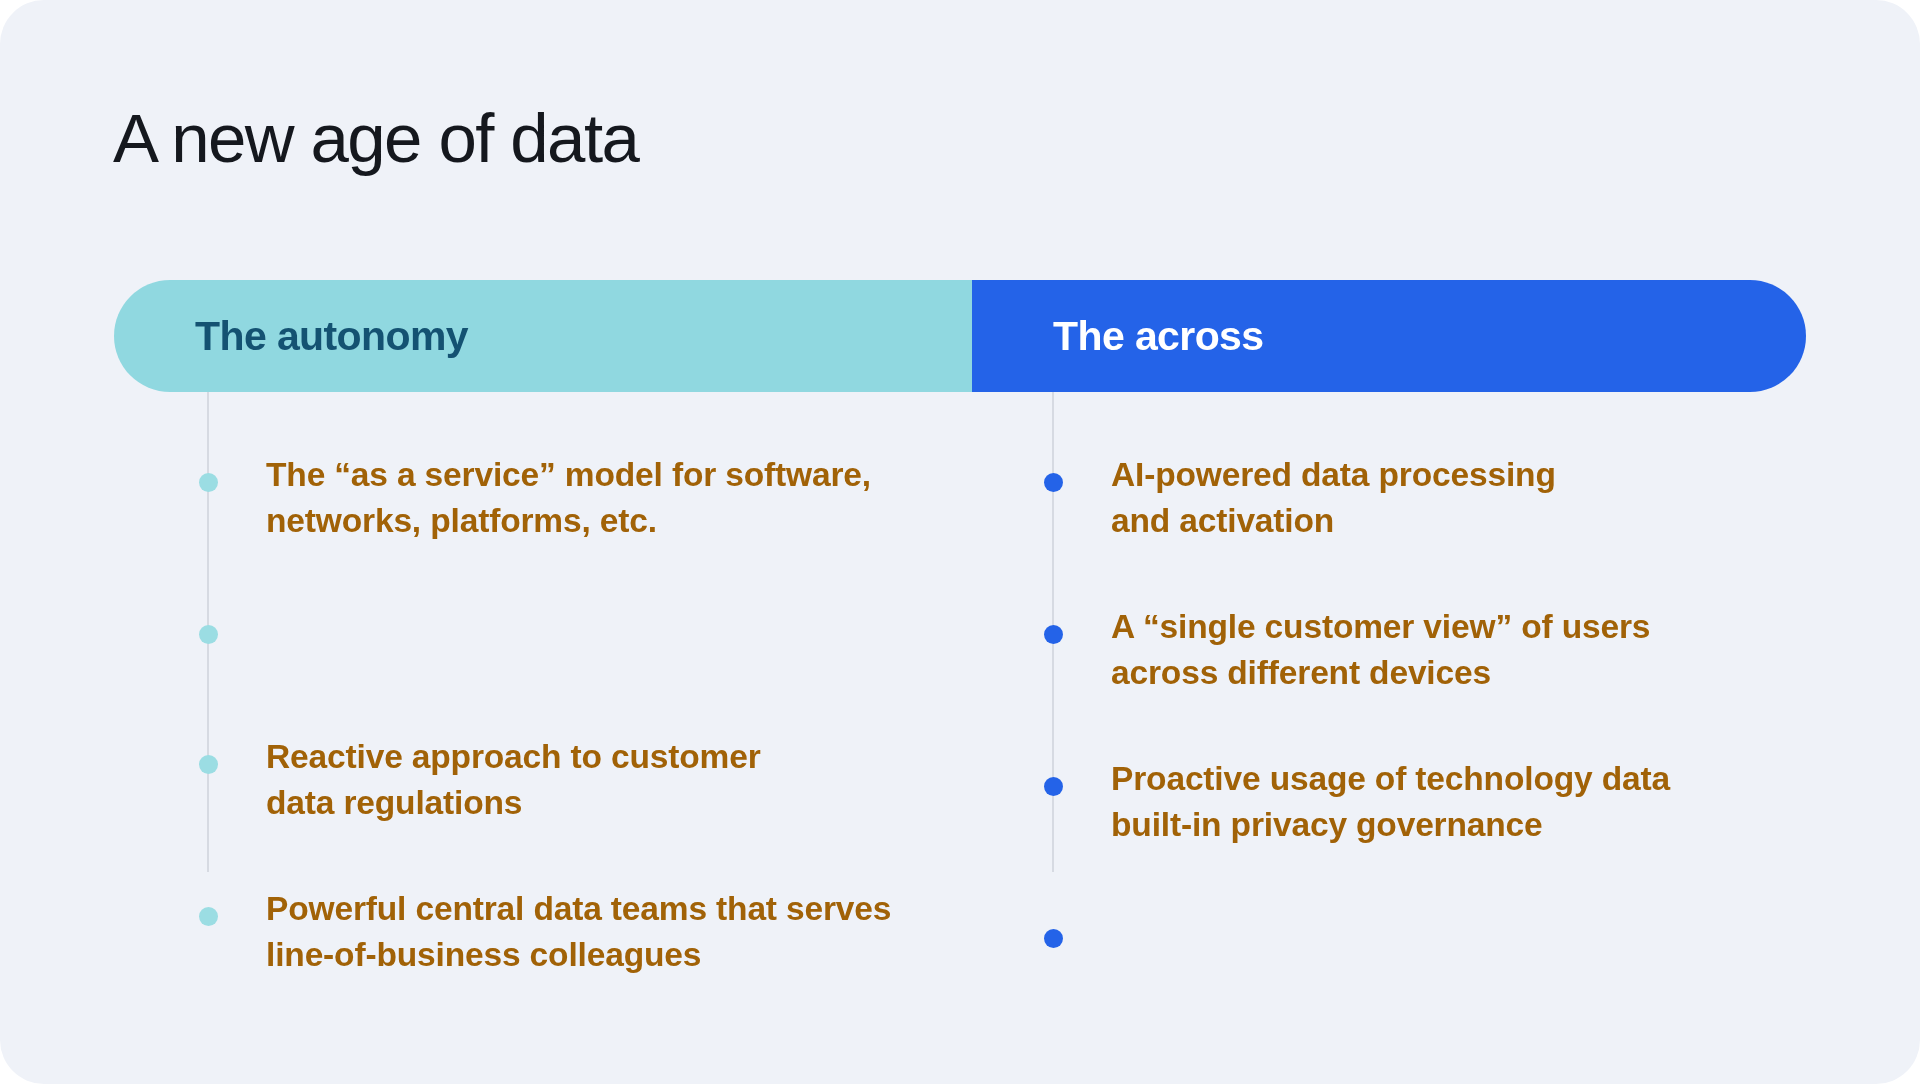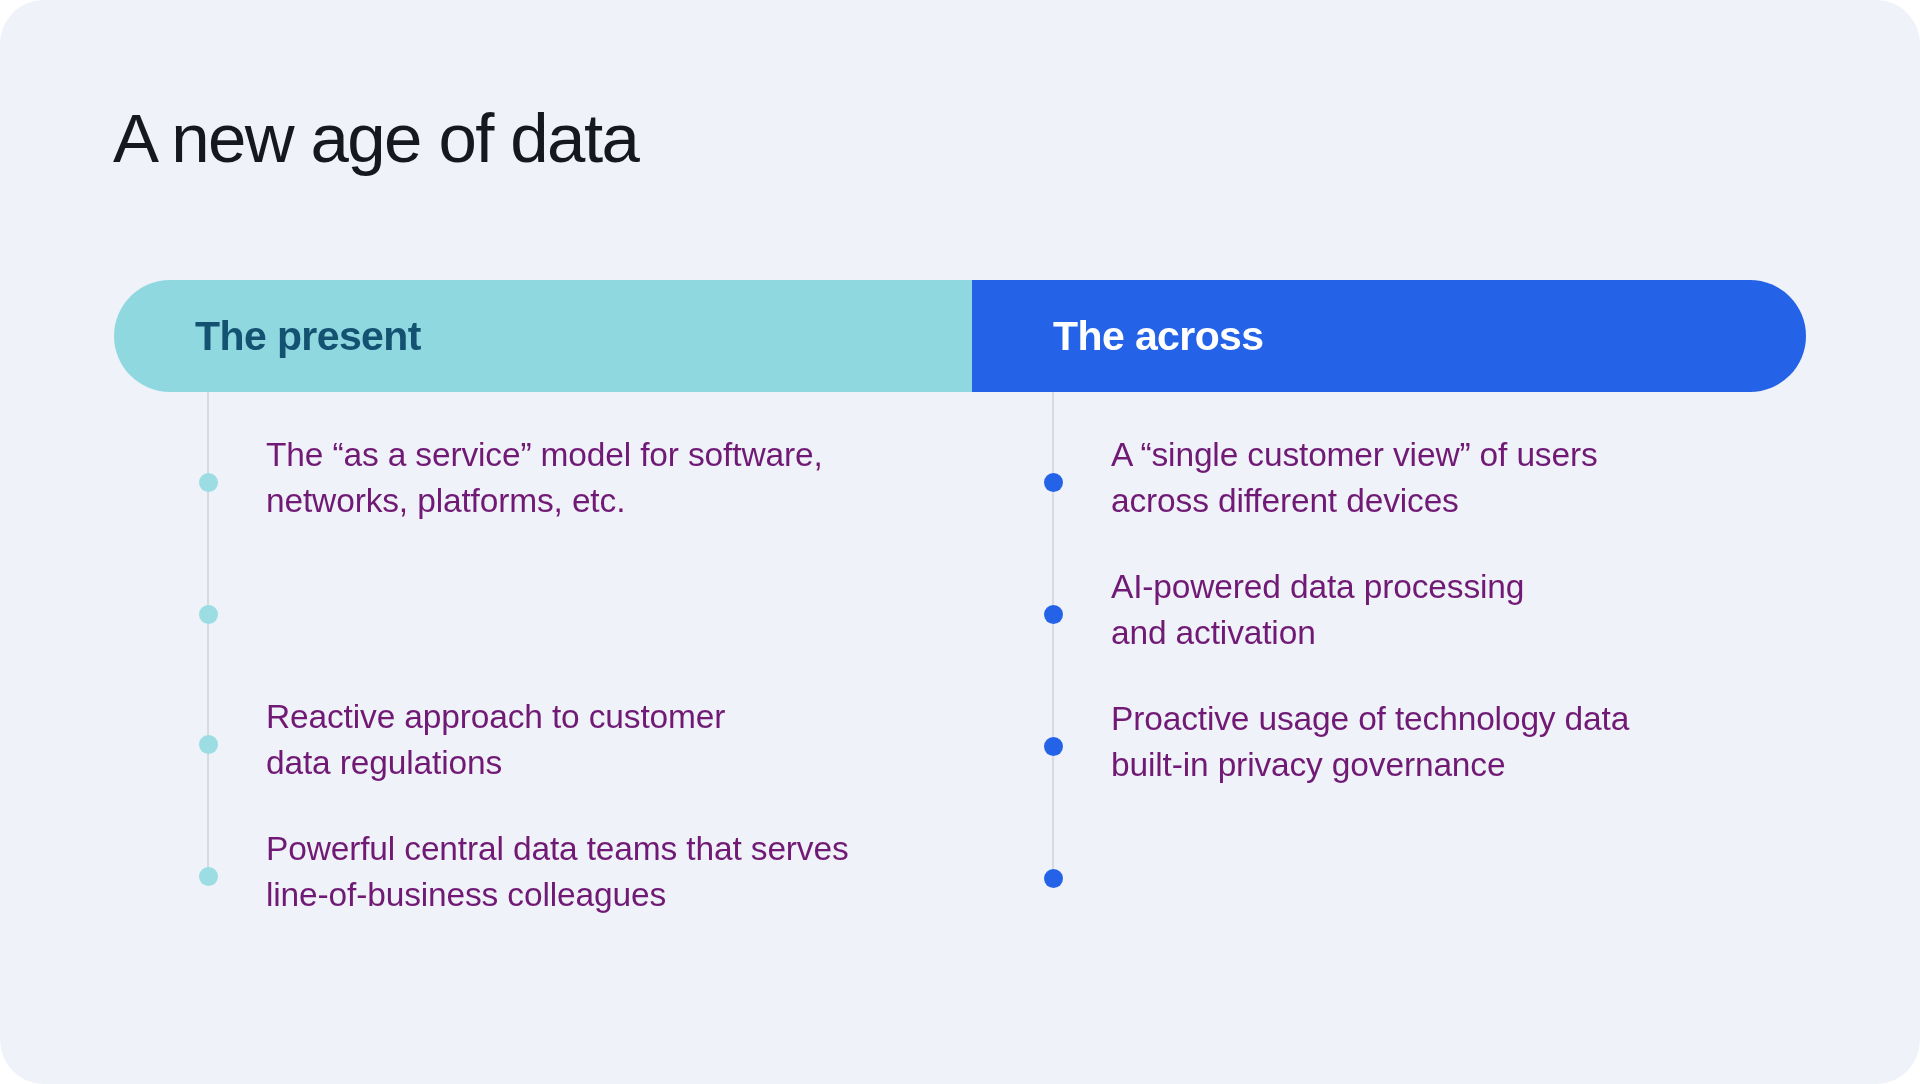--- a/index.html
+++ b/index.html
@@ -108,36 +108,37 @@
     width: 19px;
     height: 19px;
     border-radius: 50%;
   }
   .dot-teal { background: #9bdde3; }
   .dot-blue { background: #2463e8; }
 
   .bullet-text {
     font-size: 33.5px;
     line-height: 46px;
-    color: #701a75;
+    color: #a16207;
     letter-spacing: -0.15px;
-    padding-top: 40px;
+    padding-top: 60px;
     white-space: pre-line;
+    font-weight: bold;
   }
 </style>
 </head>
 <body>
 
 <div id="canvas">
 
   <div id="page-title">A new age of data</div>
 
   <div id="header-bar">
     <div class="header-half" id="header-present">
-      <span class="header-label">The present</span>
+      <span class="header-label">The autonomy</span>
     </div>
     <div class="header-half" id="header-future">
       <span class="header-label">The across</span>
     </div>
   </div>
 
   <div class="column" id="column-present">
     <div class="connector-line"></div>
     <ul class="bullet-list">
       <li class="bullet-item">
@@ -159,27 +160,27 @@
 line-of-business colleagues</div>
       </li>
     </ul>
   </div>
 
   <div class="column" id="column-future">
     <div class="connector-line"></div>
     <ul class="bullet-list">
       <li class="bullet-item">
         <span class="bullet-dot dot-blue"></span>
-        <div class="bullet-text">A “single customer view” of users
-across different devices</div>
+        <div class="bullet-text">AI-powered data processing
+and activation</div>
       </li>
       <li class="bullet-item">
         <span class="bullet-dot dot-blue"></span>
-        <div class="bullet-text">AI-powered data processing
-and activation</div>
+        <div class="bullet-text">A “single customer view” of users
+across different devices</div>
       </li>
       <li class="bullet-item">
         <span class="bullet-dot dot-blue"></span>
         <div class="bullet-text">Proactive usage of technology data
 built-in privacy governance</div>
       </li>
       <li class="bullet-item">
         <span class="bullet-dot dot-blue"></span>
       </li>
     </ul>

